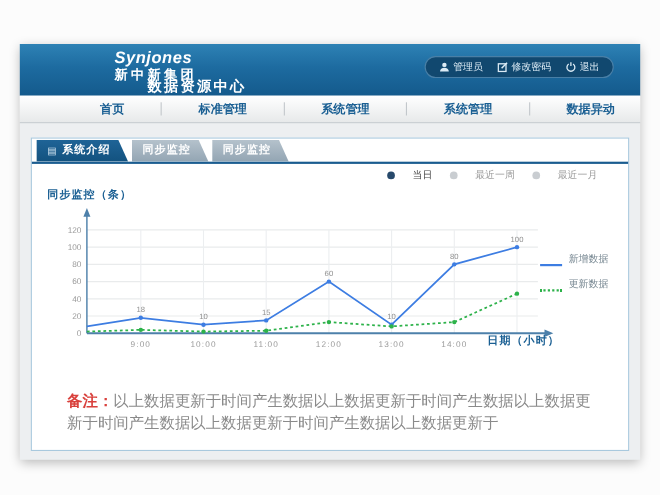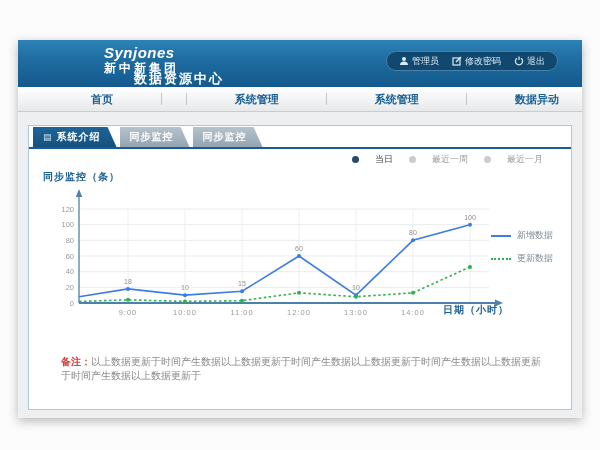--- a/index.html
+++ b/index.html
@@ -43,26 +43,26 @@
   .radio.selected .dot{background:#27496b;}
   
   .y-title{position:absolute;left:14px;top:44px;font-size:10px;font-weight:bold;color:var(--accent);letter-spacing:1px;}
   .x-title{position:absolute;left:414px;top:177px;font-size:10px;font-weight:bold;color:var(--accent);letter-spacing:1px;}
   .chart-wrap{position:absolute;left:20px;top:60px;width:500px;height:145px;}
   .tick{font-size:7.5px;fill:#9a9a9a;}
   .xtick{letter-spacing:1px;}
   .dlabel{font-size:7px;fill:#8f8f8f;}
   
   .legend{position:absolute;left:462px;top:103px;display:flex;flex-direction:column;gap:10px;}
-  .legend-item{display:flex;align-items:center;gap:6px;font-size:9px;color:#7a8a94;cursor:pointer;white-space:nowrap;}
+  .legend-item{display:flex;align-items:flex-end;gap:6px;font-size:9px;color:#7a8a94;cursor:pointer;white-space:nowrap;}
   .sample{width:20px;height:0;}
   .sample.solid{border-top:2px solid var(--chart-blue);}
   .sample.dashed{border-top:2px dotted var(--chart-green);}
   
-  .note{position:absolute;left:32px;top:229px;width:480px;font-size:10px;color:#8a8a8a;line-height:1.4;}
+  .note{position:absolute;left:32px;top:229px;width:480px;font-size:14px;color:#8a8a8a;line-height:1.4;}
   .note-label{color:var(--note-red);font-weight:bold;}
 </style>
 </head>
 <body>
 
 <div class="stage">
   <div class="page">
 
     <div class="hdr">
       <div class="logo">
@@ -91,20 +91,21 @@
             <line x1="5" y1="0.5" x2="5" y2="4" stroke="#dcebf5" stroke-width="1.2"></line>
           </svg>
           <span>退出</span>
         </span>
       </div>
     </div>
 
     <div class="nav">
       <span class="nav-item">首页</span>
       <span class="nav-sep"></span>
+      <span class="nav-item">标准管理</span>
       <span class="nav-sep"></span>
       <span class="nav-item">系统管理</span>
       <span class="nav-sep"></span>
       <span class="nav-item">系统管理</span>
       <span class="nav-sep"></span>
       <span class="nav-item">数据异动</span>
     </div>
 
     <div class="card">
       <div class="tabs">

